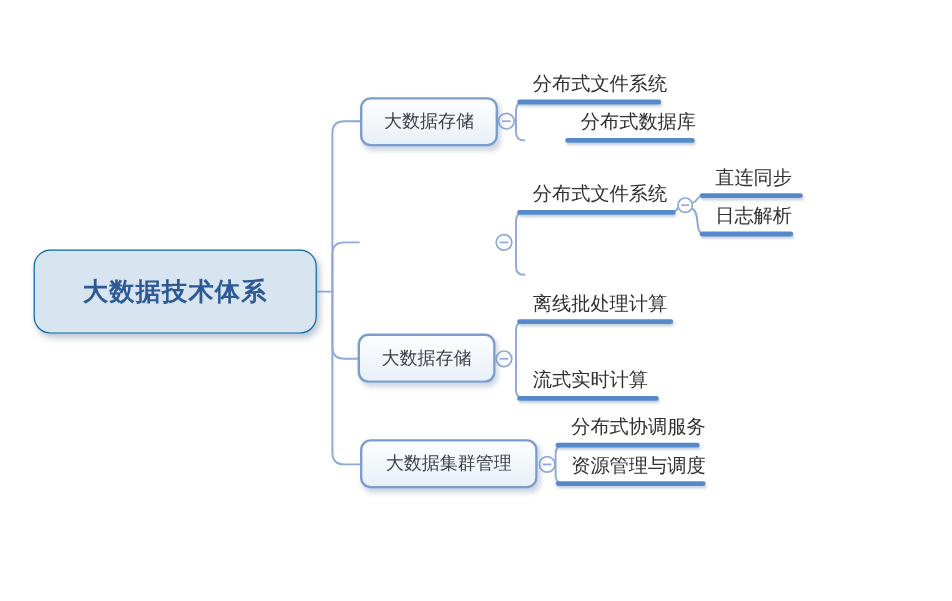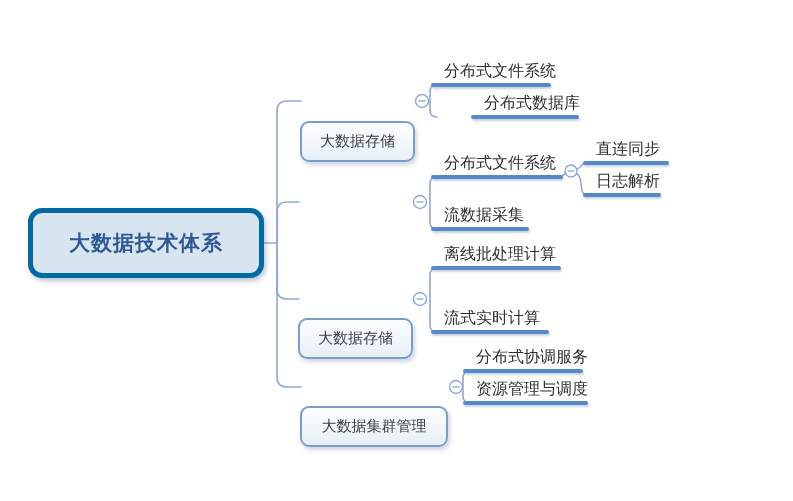--- a/index.html
+++ b/index.html
@@ -8,35 +8,34 @@
     width:793px;height:501px;
     background:#ffffff;
     font-family:"Liberation Sans","DejaVu Sans",sans-serif;
     overflow:hidden;
   }
   svg.wires{position:absolute;left:0;top:0;width:793px;height:501px;}
 
   .root-node{
     position:absolute;left:28px;top:208px;width:236px;height:70px;
     box-sizing:border-box;
-    border:5px solid #0369a1;border-radius:14px;
+    border:1px solid #0369a1;border-radius:14px;
     background:#d9e4f1;
     display:flex;align-items:center;justify-content:center;
     font-size:21px;font-weight:bold;color:#2d5a96;
     letter-spacing:1px;
     box-shadow:2px 3px 5px rgba(110,130,160,.45);
   }
   .branch-node{
     position:absolute;height:41px;box-sizing:border-box;
     border:2px solid #7b9dce;border-radius:9px;
     background:linear-gradient(180deg,#fdfeff 0%,#eef4fa 70%,#e7eff8 100%);
     display:flex;align-items:center;justify-content:center;
     font-size:15px;color:#3c4148;
     box-shadow:2px 3px 4px rgba(120,140,170,.35);
-    margin-top:40px;
   }
   #branch-storage{left:300px;top:81px;width:115px;}
   #branch-collect{left:298px;top:182px;width:115px;}
   #branch-compute{left:298px;top:278px;width:115px;}
   #branch-cluster{left:300px;top:366px;width:148px;}
 
   .leaf{
     position:absolute;
     box-sizing:content-box;
     font-size:16px;line-height:16px;color:#2f2f2f;
@@ -127,23 +126,20 @@
   <div class="leaf" id="leaf-s1">
     <span>分布式文件系统</span>
   </div>
   <div class="leaf" id="leaf-s2">
     <span>分布式数据库</span>
   </div>
 
   <div class="leaf" id="leaf-c1">
     <span>分布式文件系统</span>
   </div>
-  <div class="leaf" id="leaf-c2">
-    <span>流数据采集</span>
-  </div>
 
   <div class="leaf" id="leaf-r1">
     <span>直连同步</span>
   </div>
   <div class="leaf" id="leaf-r2">
     <span>日志解析</span>
   </div>
 
   <div class="leaf" id="leaf-p1">
     <span>离线批处理计算</span>

